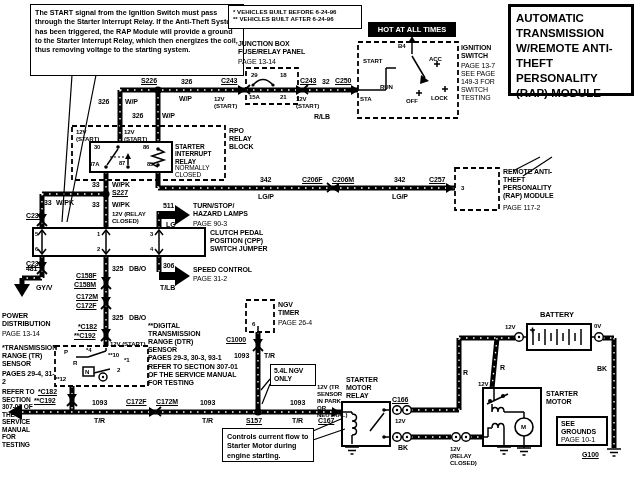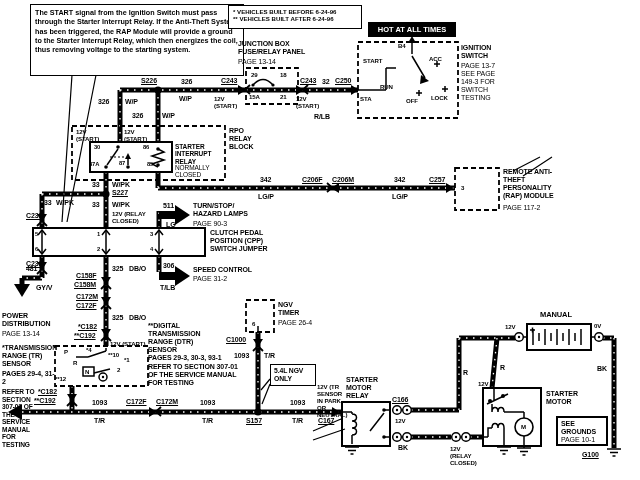--- a/index.html
+++ b/index.html
@@ -170,20 +170,23 @@
 
   <div class="box note" style="left:30px;top:4px;width:214px;height:72px;">
     <div class="w">The START signal from the Ignition Switch must pass through the Starter Interrupt Relay. If the Anti-Theft System has been triggered, the RAP Module will provide a ground to the Starter Interrupt Relay, which then energizes the coil, thus removing voltage to the starting system.</div>
   </div>
 
   <div class="box" style="left:228px;top:5px;width:134px;height:24px;padding:2px 4px;">
     <div class="ts" style="font-weight:700;">* VEHICLES BUILT BEFORE 6-24-96</div>
     <div class="ts" style="font-weight:700;">** VEHICLES BUILT AFTER 6-24-96</div>
   </div>
 
+  <div class="box title-box" style="left:508px;top:4px;width:126px;height:92px;">
+    <div class="w">AUTOMATIC TRANSMISSION W/REMOTE ANTI-THEFT PERSONALITY (RAP) MODULE</div>
+  </div>
 
   <div class="banner" style="left:368px;top:22px;width:88px;height:15px;">
     <div>HOT AT ALL TIMES</div>
   </div>
 
 
   <div class="lbl u" style="left:141px;top:77px;">S226</div>
   <div class="lbl" style="left:181px;top:78px;">326</div>
   <div class="lbl" style="left:179px;top:95px;">W/P</div>
   <div class="lbl u" style="left:221px;top:77px;">C243</div>
@@ -318,31 +321,34 @@
   <div class="lbl u" style="left:126px;top:398px;">C172F</div>
   <div class="lbl u" style="left:156px;top:398px;">C172M</div>
   <div class="lbl" style="left:200px;top:399px;">1093</div>
   <div class="lbl" style="left:202px;top:417px;">T/R</div>
   <div class="lbl u" style="left:246px;top:417px;">S157</div>
   <div class="lbl" style="left:290px;top:399px;">1093</div>
   <div class="lbl" style="left:292px;top:417px;">T/R</div>
   <div class="lbl ts w" style="left:317px;top:383px;width:28px;">12V (TR SENSOR IN PARK OR NEUTRAL)</div>
   <div class="lbl u" style="left:318px;top:417px;">C167</div>
 
+  <div class="box note" style="left:222px;top:428px;width:92px;height:34px;">
+    <div class="w">Controls current flow to Starter Motor during engine starting.</div>
+  </div>
 
   <div class="lbl w" style="left:346px;top:376px;width:44px;">STARTER MOTOR RELAY</div>
   <div class="lbl u" style="left:392px;top:396px;">C166</div>
   <div class="lbl ts" style="left:395px;top:417px;">12V</div>
   <div class="lbl" style="left:398px;top:444px;">BK</div>
   <div class="lbl ts w" style="left:450px;top:445px;width:28px;">12V (RELAY CLOSED)</div>
 
   <div class="lbl" style="left:463px;top:369px;">R</div>
   <div class="lbl" style="left:500px;top:364px;">R</div>
   <div class="lbl ts" style="left:478px;top:380px;">12V</div>
-  <div class="lbl" style="left:540px;top:311px;font-size:7.5px;">MANUAL</div>
+  <div class="lbl" style="left:540px;top:311px;font-size:7.5px;">BATTERY</div>
   <div class="lbl ts" style="left:505px;top:323px;">12V</div>
   <div class="lbl ts" style="left:594px;top:322px;">0V</div>
   <div class="lbl" style="left:597px;top:365px;">BK</div>
 
   <div class="lbl w" style="left:546px;top:390px;width:44px;">STARTER MOTOR</div>
   <div class="lbl ts" style="left:521px;top:423px;">M</div>
 
   <div class="box" style="left:556px;top:416px;width:52px;height:30px;padding:2px 3px;border-width:2px;">
     <div class="lbl w" style="position:static;">SEE GROUNDS</div>
     <div class="lbl tn" style="position:static;">PAGE 10-1</div>

